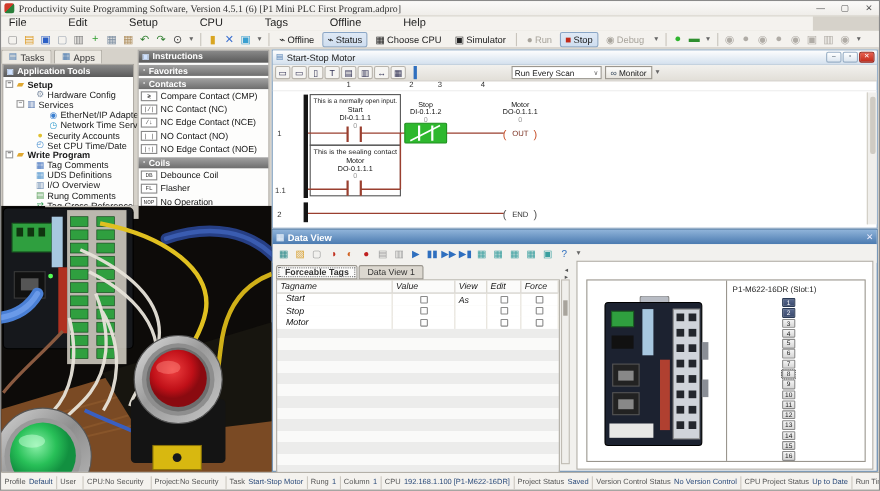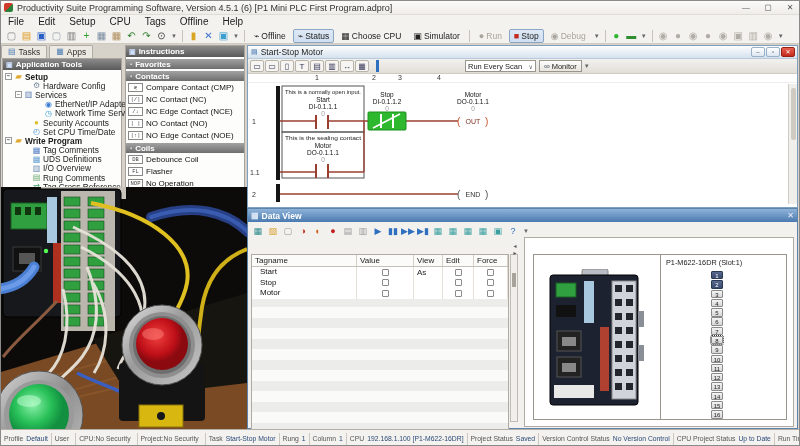--- a/index.html
+++ b/index.html
@@ -8,26 +8,26 @@
     position:relative;width:800px;height:446px;overflow:hidden;
     font-family:"Liberation Sans",sans-serif;background:#d6d2ca;
     border:1px solid #8a8a8a;
   }
   
   .titlebar{position:absolute;left:0;top:0;width:800px;height:14px;
     background:linear-gradient(#fbfaf9,#efede9);display:flex;align-items:center;
     font-size:9px;color:#333;border-bottom:1px solid #e0ddd6;}
   .appicon{width:9px;height:9px;margin:0 4px 0 3px;border-radius:2px;
     background:linear-gradient(135deg,#d03a2a 50%,#2a7f3a 50%);flex:none;}
-  .title-text{white-space:nowrap;overflow:hidden;}
+  .title-text{white-space:nowrap;overflow:hidden;font-family:Liberation Serif, serif;}
   .wincontrols{margin-left:auto;display:flex;}
   .wincontrols span{width:22px;height:12px;text-align:center;font-size:8px;color:#555;line-height:12px;}
   
-  .menubar{position:absolute;left:0;top:14px;width:799px;height:13px;background:#f4f2ee;
-    display:flex;font-size:10px;color:#222;}
+  .menubar{position:absolute;left:0;top:14px;width:738px;height:13px;background:#f4f2ee;
+    display:flex;font-size:10px;color:#222;gap:24px;}
   .menu-item{padding:0 7px;line-height:13px;}
   
   .toolbar{position:absolute;left:0;top:27px;width:800px;height:16px;background:#f4f2ee;
     border-bottom:1px solid #cfcbc3;display:flex;align-items:center;padding-left:3px;font-size:9px;}
   .tbi{width:15px;height:14px;display:inline-flex;align-items:center;justify-content:center;
     font-size:10px;flex:none;border-radius:2px;}
   .tbsep{width:1px;height:12px;background:#c8c4bc;margin:0 3px;flex:none;}
   .tbtn{height:14px;display:inline-flex;align-items:center;padding:0 4px;margin:0 1px;
     border:1px solid transparent;border-radius:2px;font-size:8.5px;color:#222;white-space:nowrap;flex:none;}
   .tbtn .bicon{font-size:9px;margin-right:2px;}
@@ -68,21 +68,21 @@
   .lw-title .ph-icon{color:#4a7ab0;font-size:7px;margin-right:3px;}
   .lw-ctrls{margin-left:auto;display:flex;align-items:center;padding-right:2px;}
   .lw-ctrls span{width:14px;height:10px;border:1px solid #9ab0c6;background:linear-gradient(#fff,#dce6f0);
     font-size:6px;line-height:9px;text-align:center;color:#345;margin-left:1px;border-radius:2px;}
   .lw-ctrls .close{background:linear-gradient(#e86050,#c22a1a);color:#fff;border-color:#992015;}
   .lw-toolbar{height:15px;background:linear-gradient(#f2f1ee,#e2dfd8);display:flex;align-items:center;
     padding-left:2px;border-bottom:1px solid #cfcbc3;}
   .lw-toolbar .tbi{width:14px;height:12px;border:1px solid #b8b4ac;background:#f6f5f2;font-size:8px;
     color:#335;margin-right:1px;}
   .cursor-mark{width:3px;height:12px;background:#2f6fbf;margin:0 2px 0 6px;flex:none;}
-  .scan-combo{margin-left:84px;width:71px;height:12px;border:1px solid #9a968e;background:#fff;
+  .scan-combo{margin-left:84px;width:82px;height:12px;border:1px solid #9a968e;background:#fff;
     font-size:7.5px;display:flex;align-items:center;padding:0 2px;color:#222;}
   .scan-combo .ca{margin-left:auto;font-size:6px;color:#666;}
   .monitor-btn{height:12px;border:1px solid #9a968e;background:linear-gradient(#fdfdfc,#e8e5de);
     font-size:7.5px;display:flex;align-items:center;padding:0 4px;margin-left:3px;color:#222;}
   .monitor-btn .bicon{font-size:8px;margin-right:2px;color:#456;}
   .ruler{position:relative;height:9px;font-size:7px;color:#333;border-bottom:1px solid #eee;}
   .ruler span{position:absolute;top:0;}
   .ladder-canvas{position:absolute;left:0;top:38px;}
   .lw-vscroll{position:absolute;right:0;top:38px;width:9px;height:120px;background:#f0efec;
     border-left:1px solid #d0ccc4;}
@@ -95,21 +95,21 @@
   .dv-title .ph-icon{margin-right:3px;font-size:8px;color:#dce8f5;}
   .dv-title .close{margin-left:auto;margin-right:3px;font-size:8px;color:#eef;font-weight:normal;}
   .dv-toolbar{height:17px;display:flex;align-items:center;padding-left:3px;background:#f2f1ee;}
   .dv-toolbar .tbi{width:14px;height:13px;margin-right:1px;font-size:9px;}
   .dv-tabs{position:absolute;left:3px;top:32px;display:flex;font-size:8px;height:13px;}
   .dvtab{padding:0 7px;line-height:12px;border:1px solid #9a968e;background:#dcd8d0;color:#333;
     border-radius:2px 2px 0 0;margin-right:1px;}
   .dvtab.active{background:#fbfbfa;outline:1px dotted #777;outline-offset:-3px;font-weight:bold;}
   .dv-table{position:absolute;left:3px;top:45px;width:258px;height:188px;background:
     repeating-linear-gradient(180deg,#ececeb 0 10.5px,#fafaf9 10.5px 21px);
-    border:1px solid #b0aca4;}
+    border:1px solid #b0aca4;font-style:italic;}
   .dv-header{display:flex;height:12px;background:#fbfbfa;border-bottom:1px solid #c4c0b8;font-size:8px;color:#222;}
   .dv-header div{border-right:1px solid #d4d0c8;padding-left:3px;line-height:12px;}
   .dv-row{display:flex;height:10.5px;background:#fff;font-size:8px;color:#111;}
   .dv-row div{border-right:1px solid #e4e0d8;line-height:10px;}
   .c-tag{width:105px;padding-left:8px;}
   .c-val{width:57px;text-align:center;}
   .c-view{width:29px;padding-left:3px;}
   .c-edit{width:31px;text-align:center;}
   .c-force{width:34px;text-align:center;}
   .cb{display:inline-block;width:7px;height:7px;border:1px solid #8a8a8a;background:#fdfdfd;
@@ -552,20 +552,24 @@
           <span class="tbi" style="color: rgb(47, 111, 191);">▶▶</span>
           <span class="tbi" style="color: rgb(47, 111, 191);">▶▮</span>
           <span class="tbi" style="color: rgb(58, 159, 159);">▦</span>
           <span class="tbi" style="color: rgb(58, 159, 159);">▦</span>
           <span class="tbi" style="color: rgb(58, 159, 159);">▦</span>
           <span class="tbi" style="color: rgb(58, 159, 159);">▦</span>
           <span class="tbi" style="color: rgb(58, 159, 159);">▣</span>
           <span class="tbi" style="color: rgb(47, 111, 191);">?</span>
         </span>
       <span class="ddarrow">▼</span>
+    </div>
+    <div class="dv-tabs">
+      <span class="dvtab active">Forceable Tags</span>
+      <span class="dvtab">Data View 1</span>
     </div>
     <div class="dv-table">
       <div class="dv-header">
         <div class="c-tag">Tagname</div>
         <div class="c-val" style="text-align:left;padding-left:3px">Value</div>
         <div class="c-view">View As</div>
         <div class="c-edit" style="text-align:left;padding-left:3px">Edit</div>
         <div class="c-force" style="text-align:left;padding-left:3px">Force</div>
       </div>
       <div>

